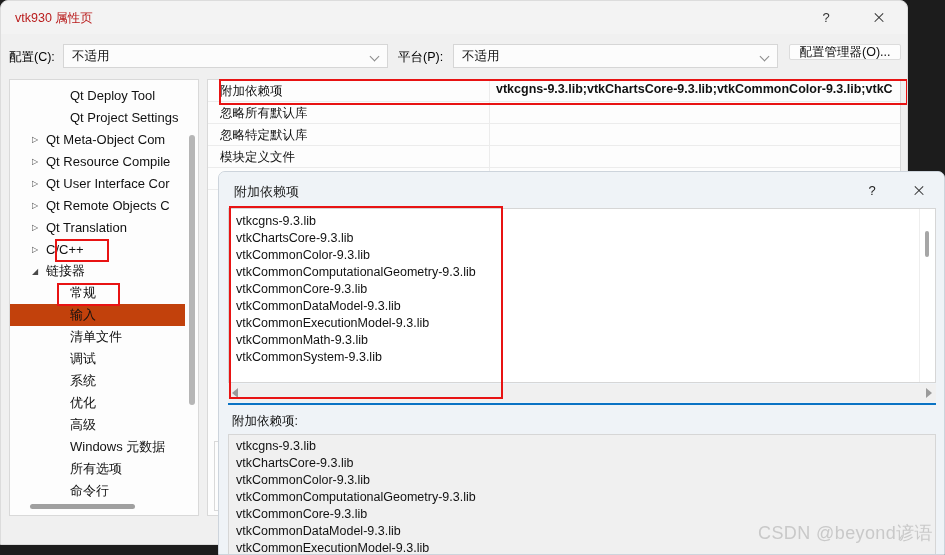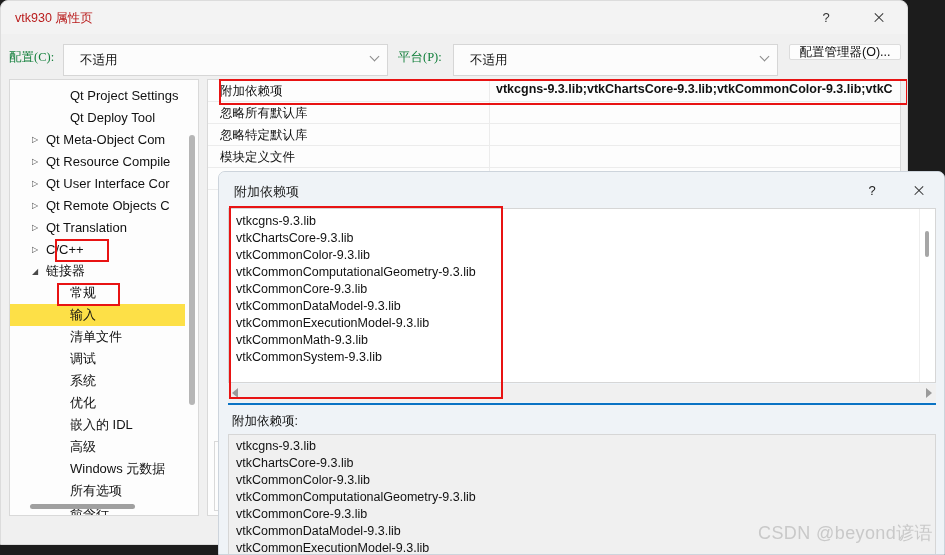--- a/index.html
+++ b/index.html
@@ -44,27 +44,27 @@
     content: ""; position: absolute; left: 0; top: 5px;
     width: 12px; height: 1.2px; background: #333;
   }
   .glyph-x::before { transform: rotate(45deg); }
   .glyph-x::after  { transform: rotate(-45deg); }
 
   
   #configbar { position: absolute; left: 0; top: 40px; width: 100%; height: 32px; }
   .cfg-label {
     position: absolute; top: 8px;
-    font-size: 12.5px; color: #15803d; font-family: Liberation Serif, serif;
+    font-size: 12.5px; color: #000000;
   }
   .cfg-combo {
-    position: absolute; top: 3px; height: 32px;
+    position: absolute; top: 3px; height: 24px;
     background: #fcfcfc; border: 1px solid #d6d6d6;
     font-size: 12.5px; color: #111;
-    display: flex; align-items: center; padding-left: 16px;
+    display: flex; align-items: center; padding-left: 8px;
   }
   .cfg-combo .chev {
     position: absolute; right: 9px; top: 8px;
     width: 7px; height: 7px;
     border-right: 1.3px solid #8a8a8a; border-bottom: 1.3px solid #8a8a8a;
     transform: rotate(45deg);
   }
   #cfg-label-1 { left: 8px; }
   #cfg-combo-1 { left: 62px; width: 325px; }
   #cfg-label-2 { left: 397px; }
@@ -85,21 +85,21 @@
   }
   #tree-inner {
     position: absolute; left: 0; top: 4px; width: 175px;
   }
   .tree-item {
     position: relative; height: 22px;
     display: flex; align-items: center;
     font-size: 13px; color: #111;
     white-space: nowrap;
   }
-  .tree-item.sel { background: #fde047; }
+  .tree-item.sel { background: #c2410c; }
   .tree-item .arrow {
     position: absolute; width: 14px; text-align: center;
     font-size: 8px; color: #4a4a4a;
   }
   .tree-item .lbl { position: absolute; }
   
   .lvl0 .arrow { left: 18px; }  .lvl0 .lbl { left: 36px; }
   .lvl1 .lbl  { left: 60px; }
 
   #tree-vscroll {
@@ -273,24 +273,24 @@
     <div class="cfg-combo" id="cfg-combo-2">
       <span>不适用</span>
       <span class="chev"></span>
     </div>
     <div id="cfg-mgr-btn">配置管理器(O)...</div>
   </div>
 
   <div id="tree-panel">
     <div id="tree-inner">
         <div class="tree-item lvl1">
+          <span class="lbl">Qt Deploy Tool</span>
+        </div>
+        <div class="tree-item lvl1">
           <span class="lbl">Qt Project Settings</span>
-        </div>
-        <div class="tree-item lvl1">
-          <span class="lbl">Qt Deploy Tool</span>
         </div>
         <div class="tree-item lvl0">
           <span class="arrow">▷</span>
           <span class="lbl">Qt Meta-Object Com</span>
         </div>
         <div class="tree-item lvl0">
           <span class="arrow">▷</span>
           <span class="lbl">Qt Resource Compile</span>
         </div>
         <div class="tree-item lvl0">
@@ -323,23 +323,20 @@
           <span class="lbl">清单文件</span>
         </div>
         <div class="tree-item lvl1">
           <span class="lbl">调试</span>
         </div>
         <div class="tree-item lvl1">
           <span class="lbl">系统</span>
         </div>
         <div class="tree-item lvl1">
           <span class="lbl">优化</span>
-        </div>
-        <div class="tree-item lvl1">
-          <span class="lbl">嵌入的 IDL</span>
         </div>
         <div class="tree-item lvl1">
           <span class="lbl">高级</span>
         </div>
         <div class="tree-item lvl1">
           <span class="lbl">Windows 元数据</span>
         </div>
         <div class="tree-item lvl1">
           <span class="lbl">所有选项</span>
         </div>

